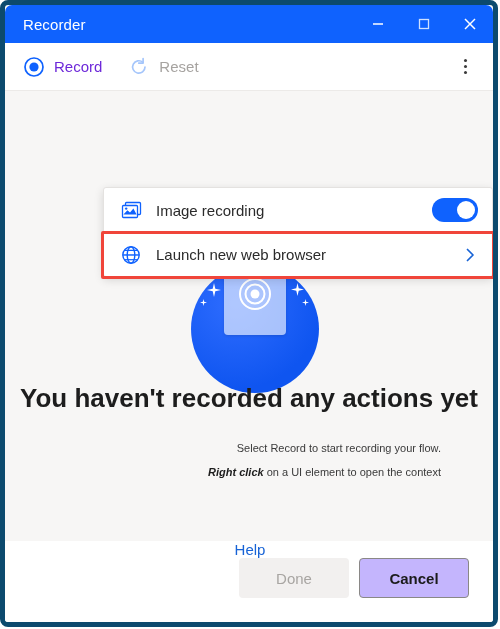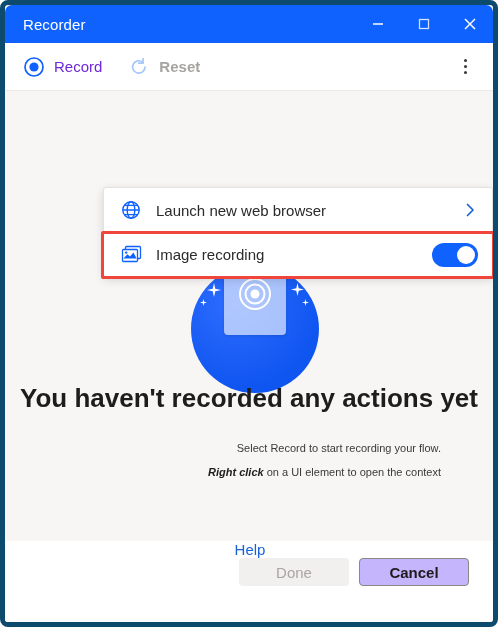--- a/index.html
+++ b/index.html
@@ -73,21 +73,21 @@
   .tool-item {
     display: flex;
     align-items: center;
     gap: 9px;
     margin-right: 26px;
   }
   .tool-label {
     font-size: 15px;
     color: #6d28d9;
   }
-  .tool-label.disabled { color: #a6a3a0; font-weight: bold; }
+  .tool-label.disabled { color: #a6a3a0; }
   .kebab {
     margin-left: auto;
     width: 28px;
     height: 32px;
     display: flex;
     flex-direction: column;
     align-items: center;
     justify-content: center;
     gap: 3px;
   }
@@ -252,21 +252,21 @@
     text-decoration: none;
     cursor: pointer;
   }
   .footer-btns {
     margin-left: auto;
     display: flex;
     align-items: center;
     gap: 10px;
   }
   .btn {
-    height: 28px;
+    height: 40px;
     min-width: 110px;
     font-size: 15px;
     border-radius: 4px;
     font-family: "Liberation Sans", sans-serif;
     cursor: pointer;
   }
   .btn-done {
     background: #f2f0ef;
     color: #a8a5a2;
     border: none;
@@ -359,51 +359,51 @@
 
     <div class="subcopy">
       <span>Select Record to start recording your flow.</span><br>
       <b>Right click</b><span> on a UI element to open the context</span><br>
     </div>
 
     <div class="menu">
 
       <div class="menu-item">
         <span class="menu-icon">
+          <svg width="21" height="19" viewBox="0 0 21 19">
+            <rect x="4.5" y="1.5" width="15" height="12" rx="1" fill="none" stroke="#0f62fe" stroke-width="1.3"></rect>
+            <rect x="1.5" y="4.5" width="15" height="12" rx="1" fill="#ffffff" stroke="#0f62fe" stroke-width="1.3"></rect>
+            <path d="M2.4 13.6 L6.4 9.2 L9 11.6 L12.4 7.4 L15.6 13.6 Z" fill="#0f62fe"></path>
+            <circle cx="5.2" cy="7.6" r="1.2" fill="#0f62fe"></circle>
+          </svg>
+        </span>
+        <span class="menu-label">Image recording</span>
+        <span class="toggle">
+          <span class="toggle-knob"></span>
+        </span>
+      </div>
+
+      <div class="menu-item">
+        <span class="menu-icon">
           <svg width="20" height="20" viewBox="0 0 20 20">
             <circle cx="10" cy="10" r="8.2" fill="none" stroke="#0f62fe" stroke-width="1.4"></circle>
             <ellipse cx="10" cy="10" rx="3.8" ry="8.2" fill="none" stroke="#0f62fe" stroke-width="1.4"></ellipse>
             <line x1="1.8" y1="10" x2="18.2" y2="10" stroke="#0f62fe" stroke-width="1.4"></line>
             <line x1="3.2" y1="5.3" x2="16.8" y2="5.3" stroke="#0f62fe" stroke-width="1.2"></line>
             <line x1="3.2" y1="14.7" x2="16.8" y2="14.7" stroke="#0f62fe" stroke-width="1.2"></line>
           </svg>
         </span>
         <span class="menu-label">Launch new web browser</span>
         <span class="chev">
           <svg width="16" height="16" viewBox="0 0 16 16">
             <path d="M5.5 2.5 L11 8 L5.5 13.5" fill="none" stroke="#1763d6" stroke-width="1.7" stroke-linecap="round" stroke-linejoin="round"></path>
           </svg>
         </span>
       </div>
 
-      <div class="menu-item">
-        <span class="menu-icon">
-          <svg width="21" height="19" viewBox="0 0 21 19">
-            <rect x="4.5" y="1.5" width="15" height="12" rx="1" fill="none" stroke="#0f62fe" stroke-width="1.3"></rect>
-            <rect x="1.5" y="4.5" width="15" height="12" rx="1" fill="#ffffff" stroke="#0f62fe" stroke-width="1.3"></rect>
-            <path d="M2.4 13.6 L6.4 9.2 L9 11.6 L12.4 7.4 L15.6 13.6 Z" fill="#0f62fe"></path>
-            <circle cx="5.2" cy="7.6" r="1.2" fill="#0f62fe"></circle>
-          </svg>
-        </span>
-        <span class="menu-label">Image recording</span>
-        <span class="toggle">
-          <span class="toggle-knob"></span>
-        </span>
-      </div>
-
     </div>
 
     <div class="redbox"></div>
 
   </div>
 
   <div class="footer">
     <a class="help-link">Help</a>
     <div class="footer-btns">
       <button class="btn btn-done" disabled="">Done</button>

